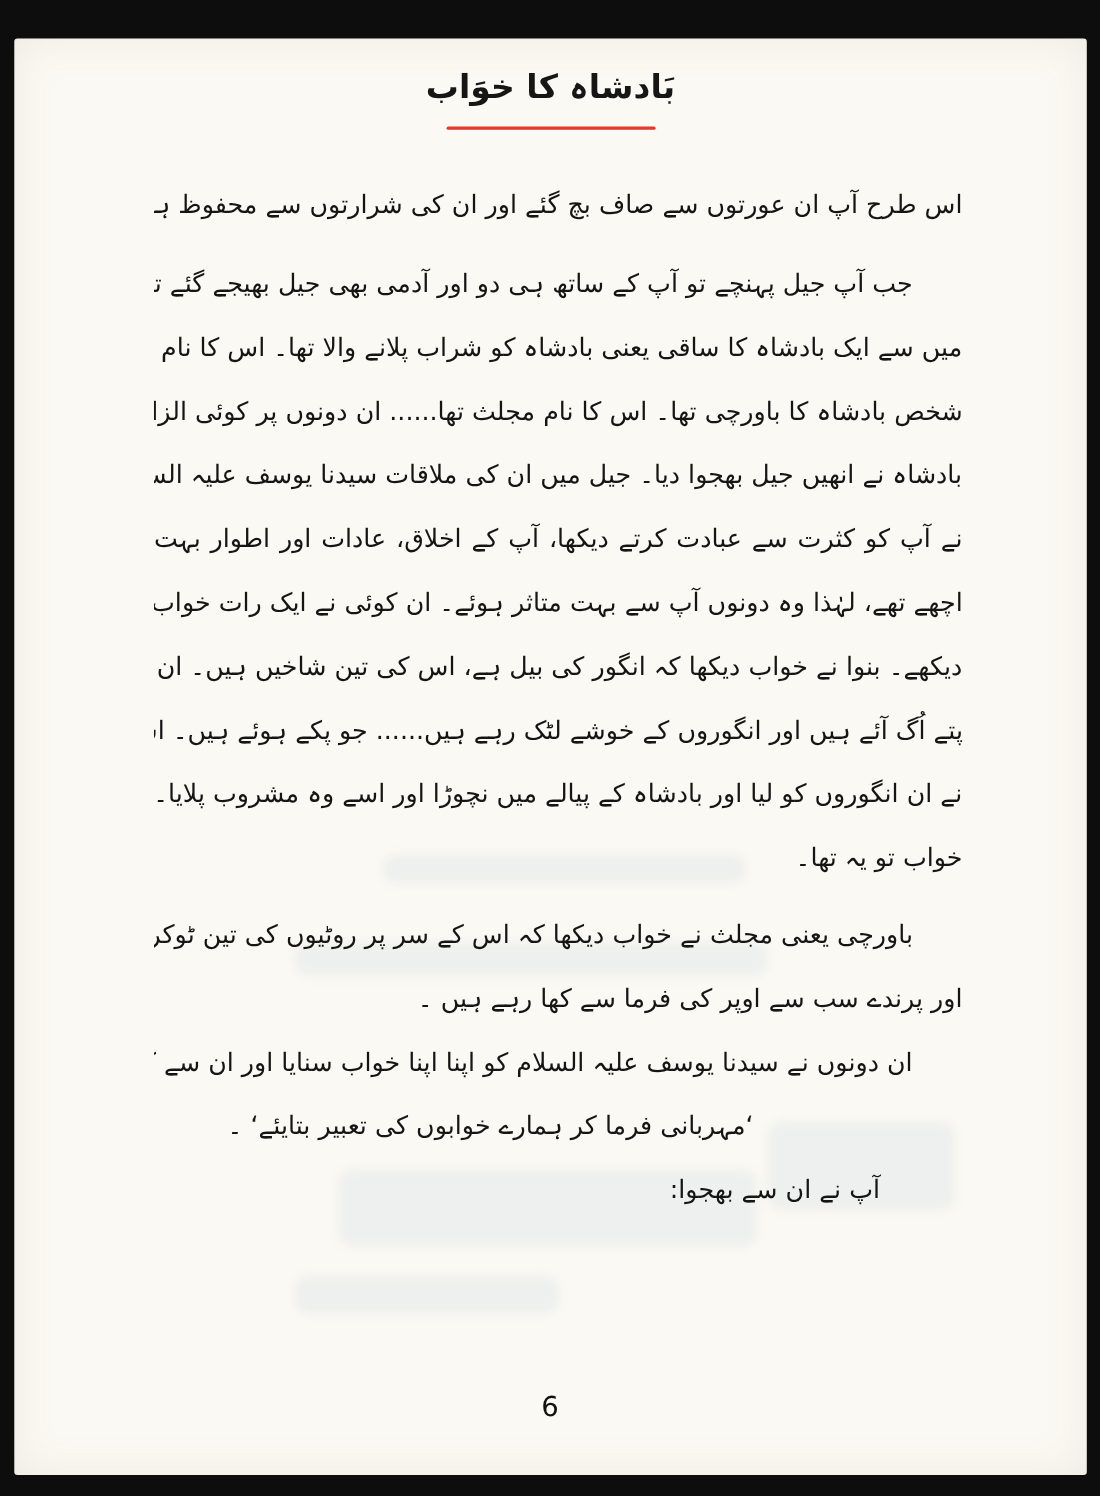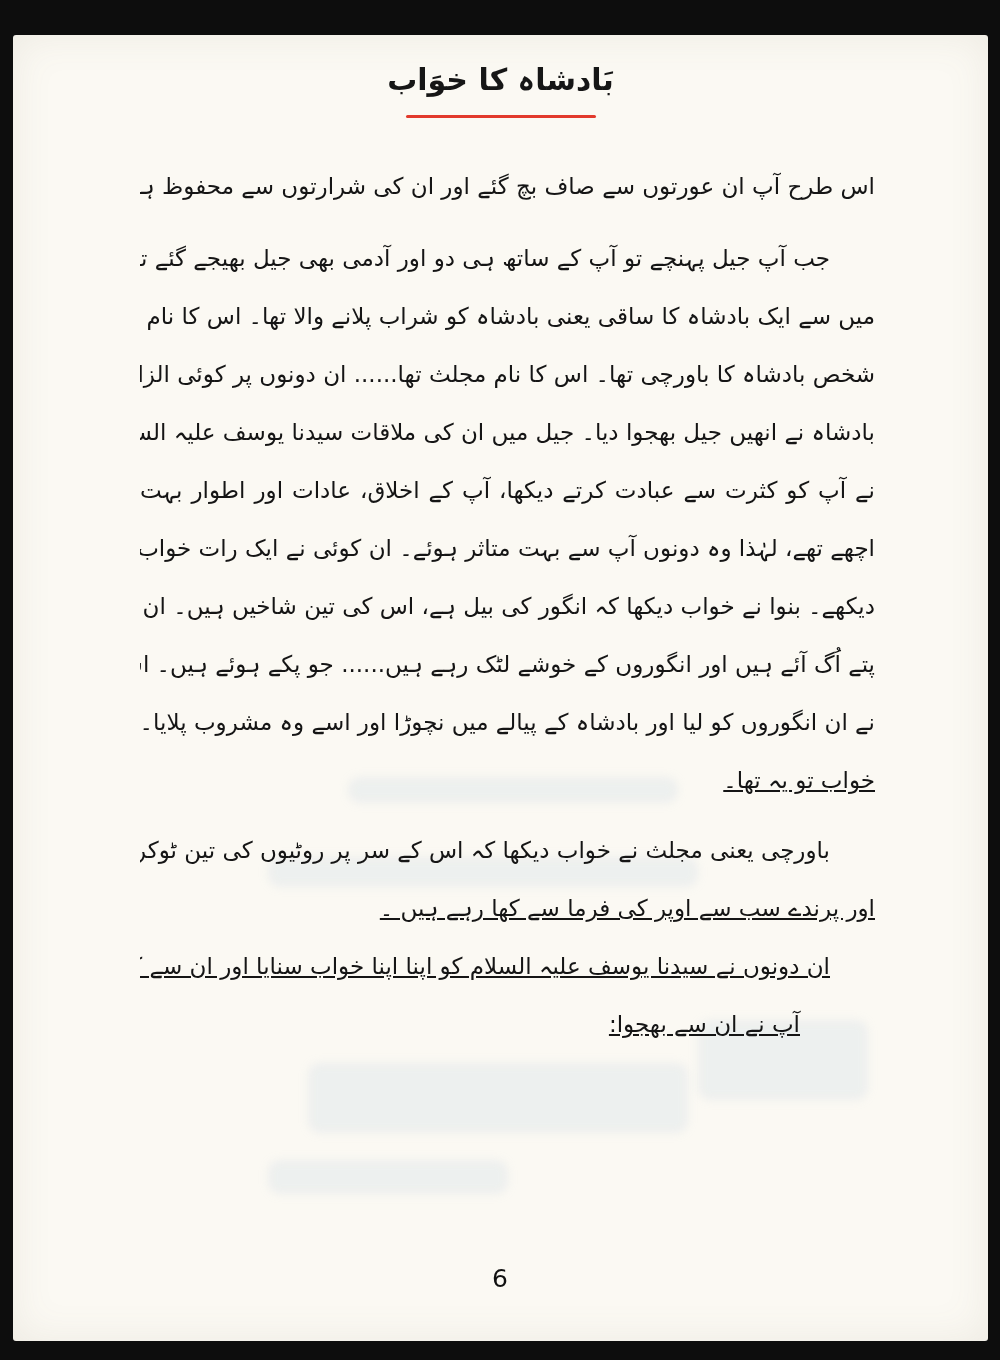--- a/index.html
+++ b/index.html
@@ -52,21 +52,20 @@
     height:58px;line-height:58px;
     font-size:23px;
     text-align:justify;
     text-align-last:justify;
     overflow:hidden;
     white-space:nowrap;
   }
   .short{
     text-align:center;
     text-align-last:right;
-    text-decoration:underline;
   }
   .indent{padding-right:45px;}
   .indent-lg{padding-right:75px;}
   .q-indent{padding-right:190px;}
   .gap-top-lg{margin-top:14px;}
   .gap-top-md{margin-top:12px;}
 
   .page-number{
     position:absolute;bottom:48px;left:0;right:0;
     text-align:center;
@@ -96,17 +95,18 @@
     <div class="line">بادشاہ نے انھیں جیل بھجوا دیا۔ جیل میں ان کی ملاقات سیدنا یوسف علیہ السلام سے ہوئی۔ انھوں</div>
     <div class="line">نے آپ کو کثرت سے عبادت کرتے دیکھا، آپ کے اخلاق، عادات اور اطوار بہت</div>
     <div class="line">اچھے تھے، لہٰذا وہ دونوں آپ سے بہت متاثر ہوئے۔ ان کوئی نے ایک رات خواب</div>
     <div class="line">دیکھے۔ بنوا نے خواب دیکھا کہ انگور کی بیل ہے، اس کی تین شاخیں ہیں۔ ان شاخوں میں</div>
     <div class="line">پتے اُگ آئے ہیں اور انگوروں کے خوشے لٹک رہے ہیں...... جو پکے ہوئے ہیں۔ اس</div>
     <div class="line">نے ان انگوروں کو لیا اور بادشاہ کے پیالے میں نچوڑا اور اسے وہ مشروب پلایا۔ اس کا</div>
     <div class="line short">خواب تو یہ تھا۔</div>
     <div class="line indent gap-top-md">باورچی یعنی مجلث نے خواب دیکھا کہ اس کے سر پر روٹیوں کی تین ٹوکریاں ہیں</div>
     <div class="line short">اور پرندے سب سے اوپر کی فرما سے کھا رہے ہیں ۔</div>
     <div class="line short indent">ان دونوں نے سیدنا یوسف علیہ السلام کو اپنا اپنا خواب سنایا اور ان سے کہا:</div>
+    <div class="line short q-indent">‘مہربانی فرما کر ہمارے خوابوں کی تعبیر بتایئے‘ ۔</div>
     <div class="line short indent-lg">آپ نے ان سے بھجوا:</div>
   </div>
 
   <div class="page-number">6</div>
 </div>
 
 </body></html>

